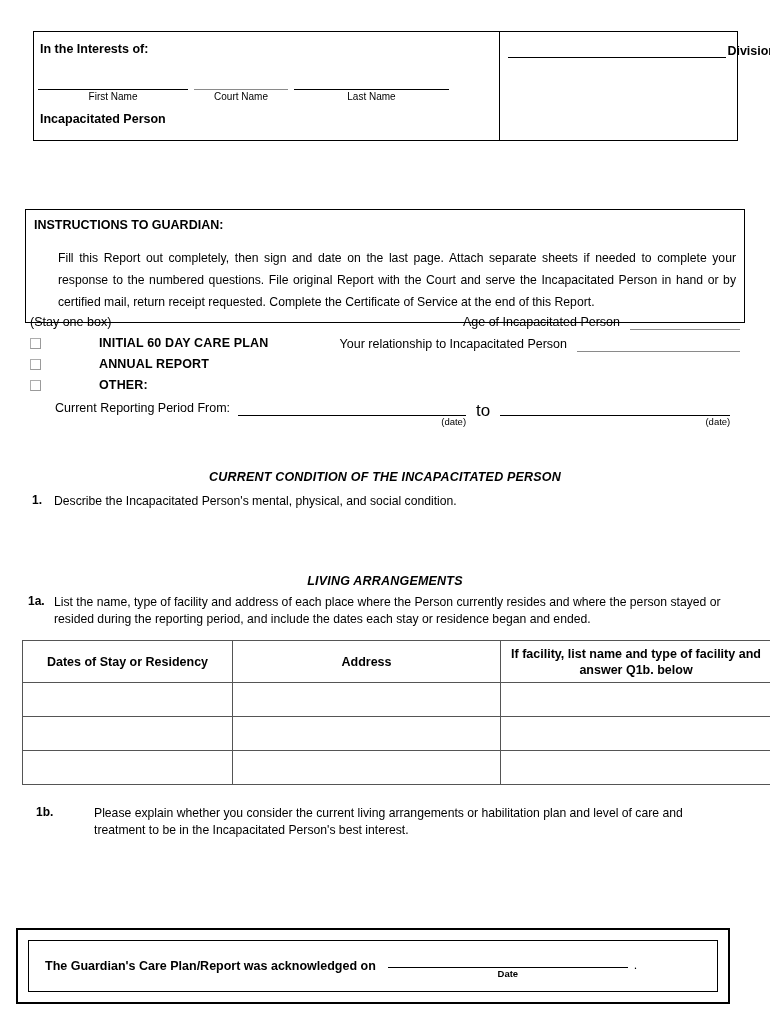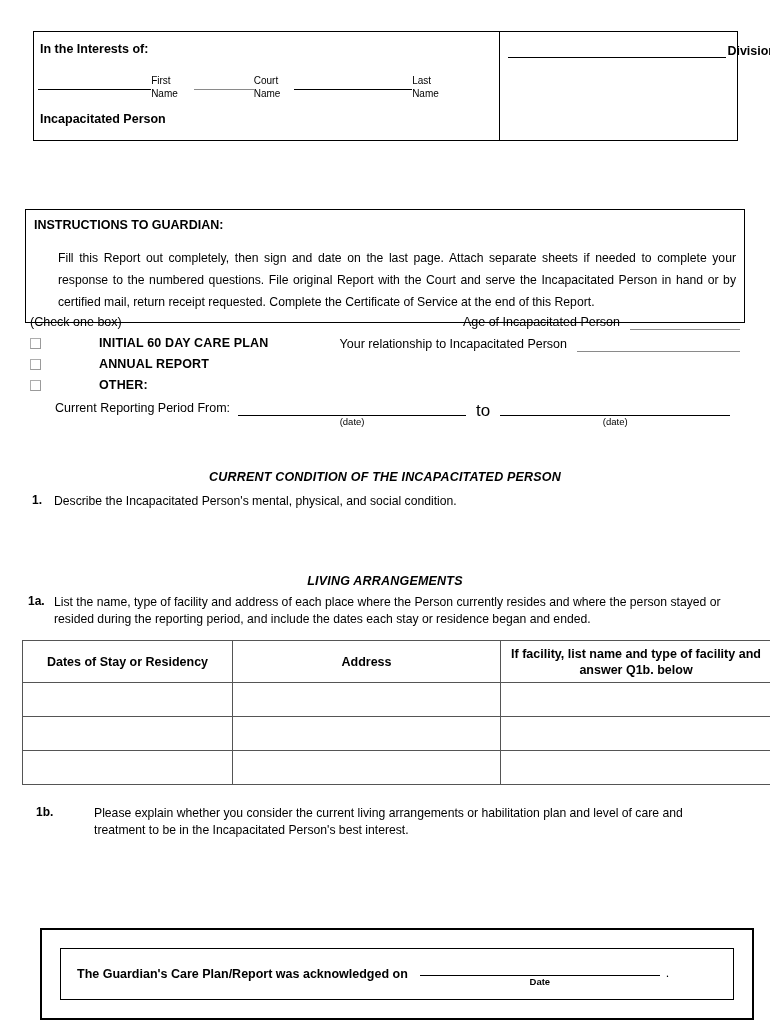--- a/index.html
+++ b/index.html
@@ -77,22 +77,22 @@
   .name-lines {
     position: absolute;
     left: 4px;
     top: 42px;
     width: 414px;
     display: flex;
     align-items: flex-end;
   }
   .name-field {
     display: flex;
-    flex-direction: row;
-    align-items: flex-start;
+    flex-direction: column;
+    align-items: center;
     margin-right: 6px;
   }
   .name-rule {
     width: 100%;
     border-bottom: 1px solid #000;
     height: 15px;
   }
   .name-rule.gray { border-bottom: 1px solid #8a8a8a; }
   .name-cap {
     font-size: 10px;
@@ -222,21 +222,21 @@
     margin-top: 8px;
     padding-left: 25px;
   }
   .period-label {
     font-size: 12.5px;
     padding-top: 1px;
   }
   .date-field {
     display: flex;
     flex-direction: column;
-    align-items: center;
+    align-items: flex-end;
     margin-left: 8px;
   }
   .date-rule {
     width: 100%;
     border-bottom: 1px solid #000;
     height: 15px;
   }
   .date-cap {
     font-size: 9.5px;
     line-height: 12px;
@@ -309,26 +309,26 @@
     padding: 0 4px;
   }
   .res-table td { height: 33px; }
   .col-dates { width: 201px; }
   .col-address { width: 259px; }
   .col-facility { width: 262px; }
 
   
   .ack-outer {
     position: absolute;
-    left: 40px;
+    left: 16px;
     top: 928px;
     width: 714px;
     box-sizing: border-box;
     border: 2px solid #000;
-    padding: 18px;
+    padding: 10px;
   }
   .ack-inner {
     border: 1px solid #000;
     height: 50px;
     display: flex;
     align-items: center;
     padding-left: 16px;
   }
   .ack-text {
     font-size: 12.5px;
@@ -425,21 +425,21 @@
       <div class="rf-row">
         <div class="rf-label">Age of Incapacitated Person</div>
         <div class="rf-rule rf-rule-age"></div>
       </div>
       <div class="rf-row">
         <div class="rf-label">Your relationship to Incapacitated Person</div>
         <div class="rf-rule rf-rule-rel"></div>
       </div>
     </div>
 
-    <div class="check-one-label">(Check one box)</div>
+    <div class="check-one-label">(Stay one box)</div>
 
     <div class="check-row">
       <div class="cbox"></div>
       <div class="check-label">INITIAL 60 DAY CARE PLAN</div>
     </div>
     <div class="check-row">
       <div class="cbox"></div>
       <div class="check-label">ANNUAL REPORT</div>
     </div>
     <div class="check-row">

